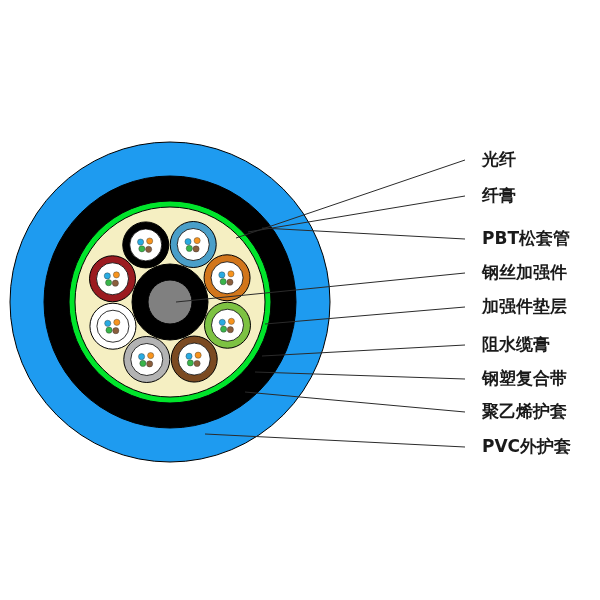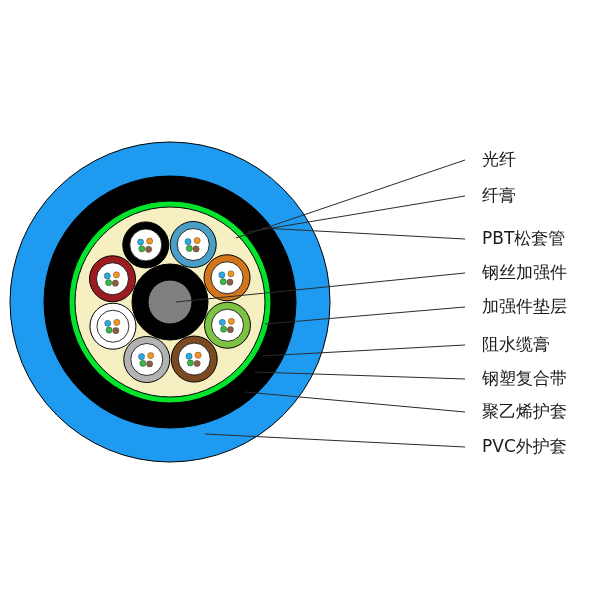--- a/index.html
+++ b/index.html
@@ -4,21 +4,21 @@
 <title>Fiber Optic Cable Cross-Section</title>
 <style>
   html,body{margin:0;padding:0;}
   body{
     width:600px;height:600px;
     background:#ffffff;
     font-family:"DejaVu Sans","Liberation Sans",sans-serif;
     overflow:hidden;
     position:relative;
   }
-  #stage{position:absolute;left:0;top:0;width:600px;height:600px;}
+  #stage{position:absolute;left:0;top:0;width:600px;height:600px;font-weight:bold;}
   svg{display:block;}
   .label-text{
     font-family:"DejaVu Sans","Liberation Sans",sans-serif;
     font-size:17px;
     fill:#1a1a1a;
     dominant-baseline:middle;
     white-space:pre;
   }
   .leader{stroke:#2b2b2b;stroke-width:1;fill:none;}
 </style>

